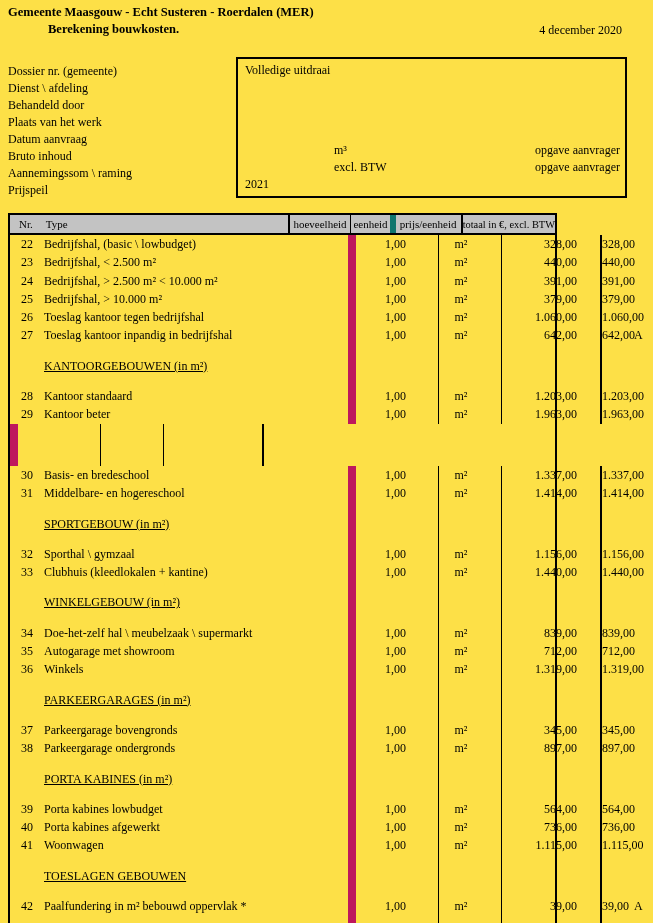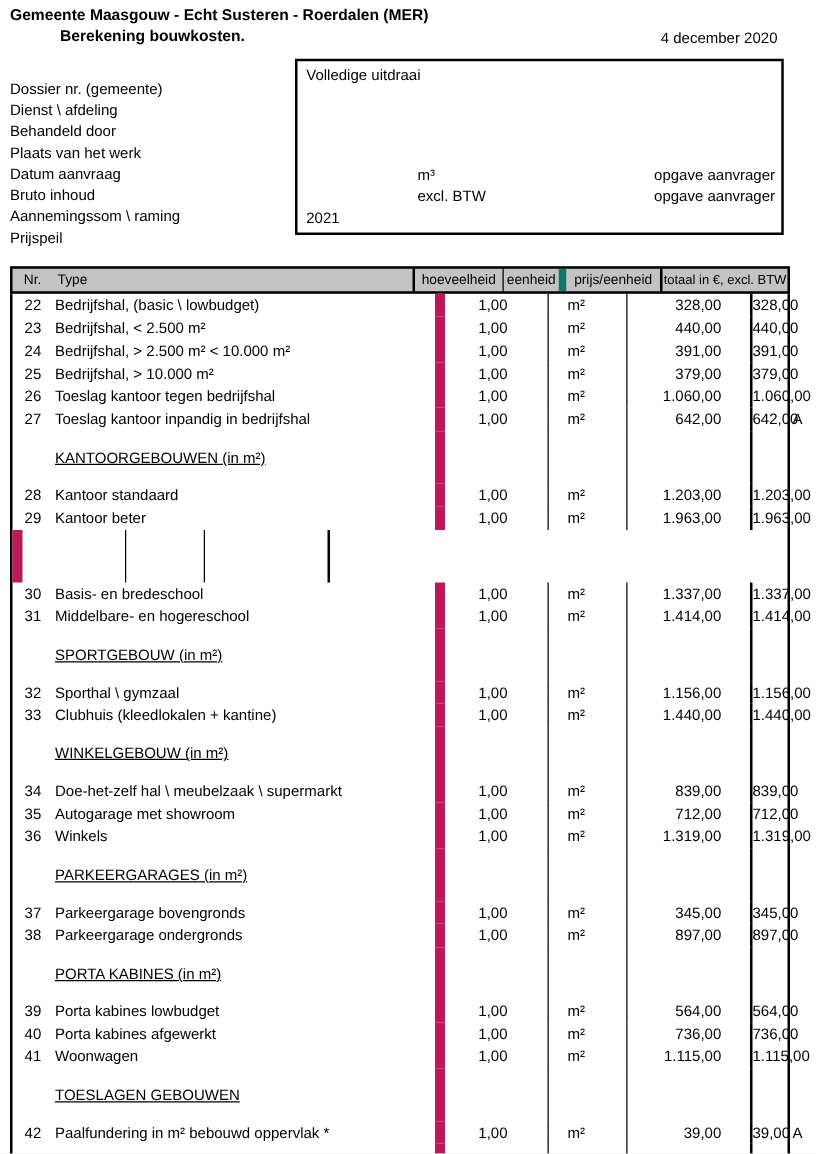--- a/index.html
+++ b/index.html
@@ -1,35 +1,35 @@
 <!DOCTYPE html>
 <html><head>
 <meta charset="utf-8">
 <style>
   html,body{margin:0;padding:0;background:#e9e9e9;}
-  .page{position:relative;width:653px;height:923px;background:#ffffff;
-        font-family:Liberation Sans, sans-serif;color:#000;overflow:hidden;}
+  .page{position:relative;width:653px;height:923px;background:#fde047;
+        font-family:Liberation Serif, serif;color:#000;overflow:hidden;}
   .doc-title{position:absolute;left:8px;top:5px;font-size:12.5px;font-weight:bold;white-space:nowrap;}
   .doc-subtitle{position:absolute;left:8px;top:22px;font-size:12.5px;font-weight:bold;white-space:nowrap;padding-left:40px;}
   .doc-date{position:absolute;right:31px;top:23px;font-size:12px;}
 
   
   .form-labels{position:absolute;left:8px;top:63px;font-size:12px;line-height:17px;}
-  .info-box{position:absolute;left:236px;top:47px;width:391px;height:141px;
+  .info-box{position:absolute;left:236px;top:57px;width:391px;height:141px;
             border:2px solid #000;box-sizing:border-box;font-size:12px;}
   .ib{position:absolute;white-space:nowrap;}
   .ib-top{left:7px;top:4px;}
   .ib-m3{left:96px;top:84px;}
   .ib-btw{left:96px;top:101px;}
   .ib-note1{right:5px;top:84px;}
   .ib-note2{right:5px;top:101px;}
   .ib-prijspeil{left:7px;top:118px;}
 
   
-  .tbl{position:absolute;left:8px;top:213px;width:624px;}
+  .tbl{position:absolute;left:8px;top:213px;width:549px;}
   .thead{display:flex;height:22px;box-sizing:border-box;border:2px solid #000;
          background:#c3c3c3;font-size:11px;align-items:stretch;}
   .thead .hc{display:flex;align-items:center;box-sizing:border-box;}
   .h-nrtype{width:320px;}
   .h-nr{margin-left:9px;}
   .h-type{margin-left:13px;}
   .h-hoe{width:72px;border-left:2px solid #000;justify-content:center;}
   .h-een{width:45px;border-left:1px solid #000;justify-content:center;}
   .h-prijs{width:81px;border-left:6px solid #0f766e;justify-content:center;}
   .h-tot{flex:1;border-left:2px solid #000;justify-content:center;font-size:10.4px;white-space:nowrap;}

